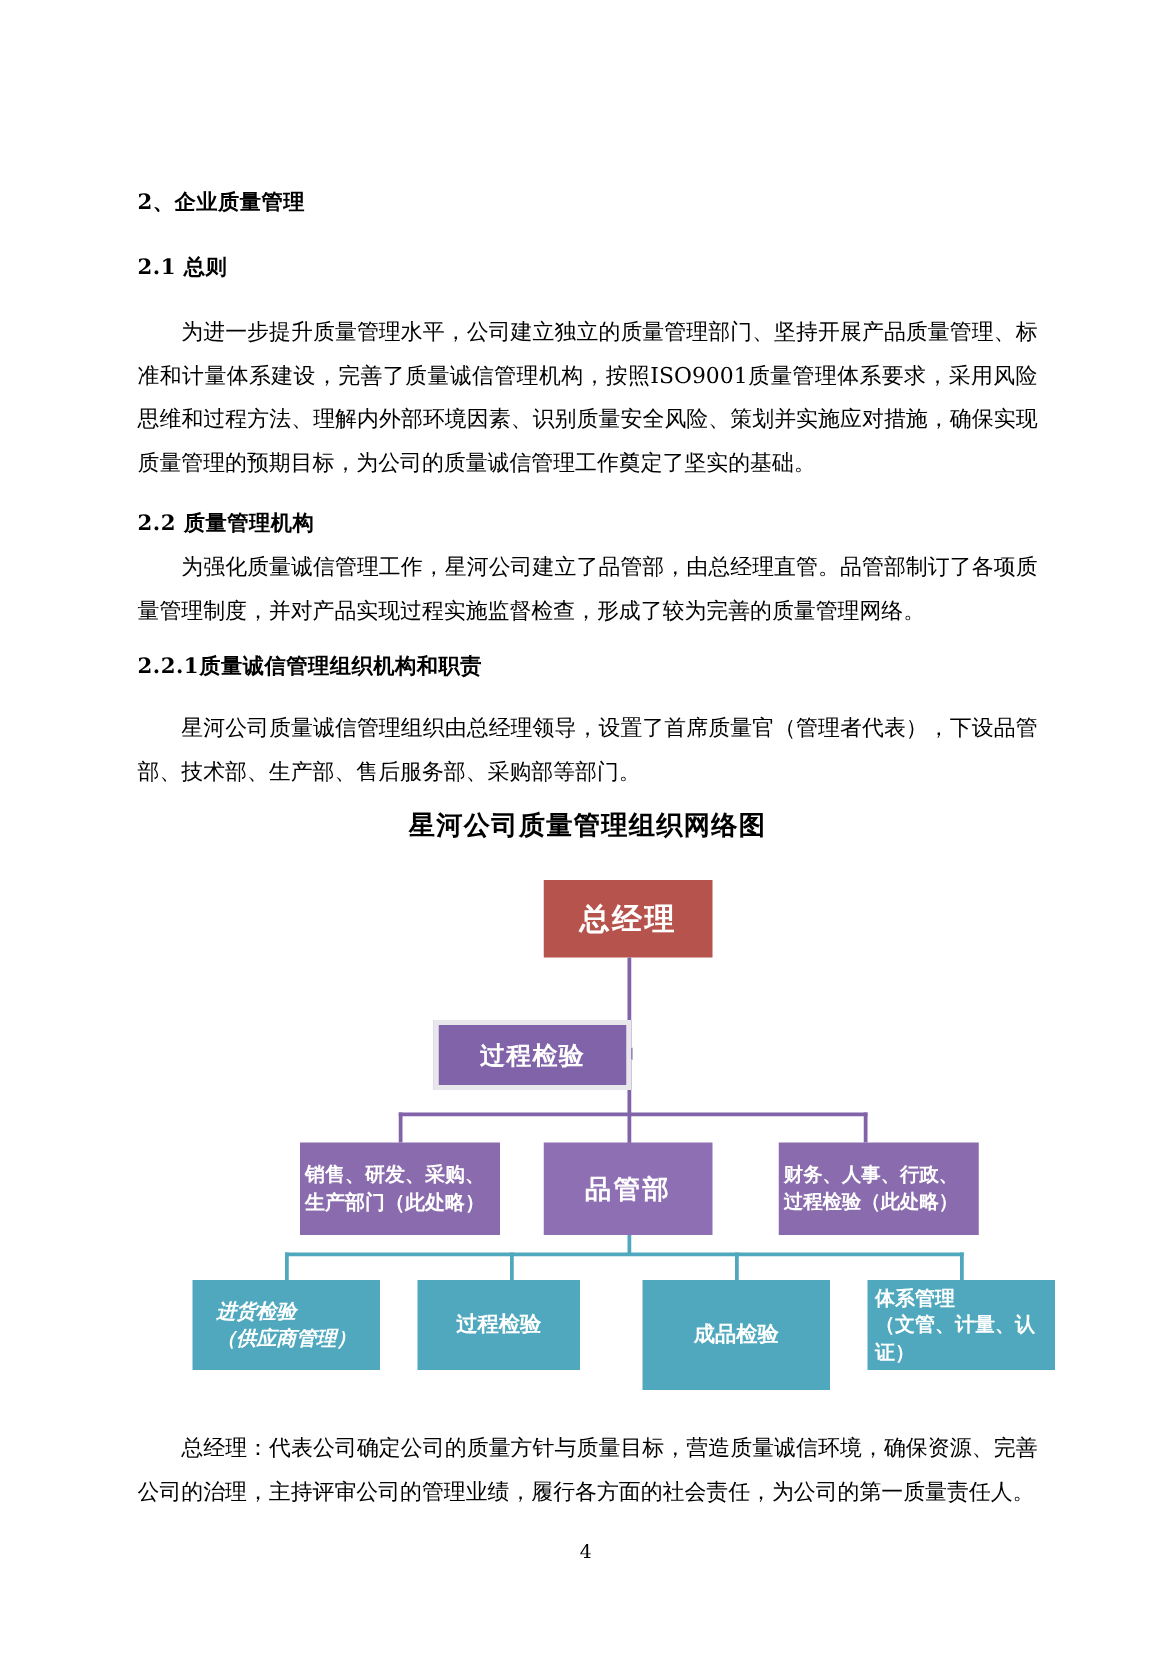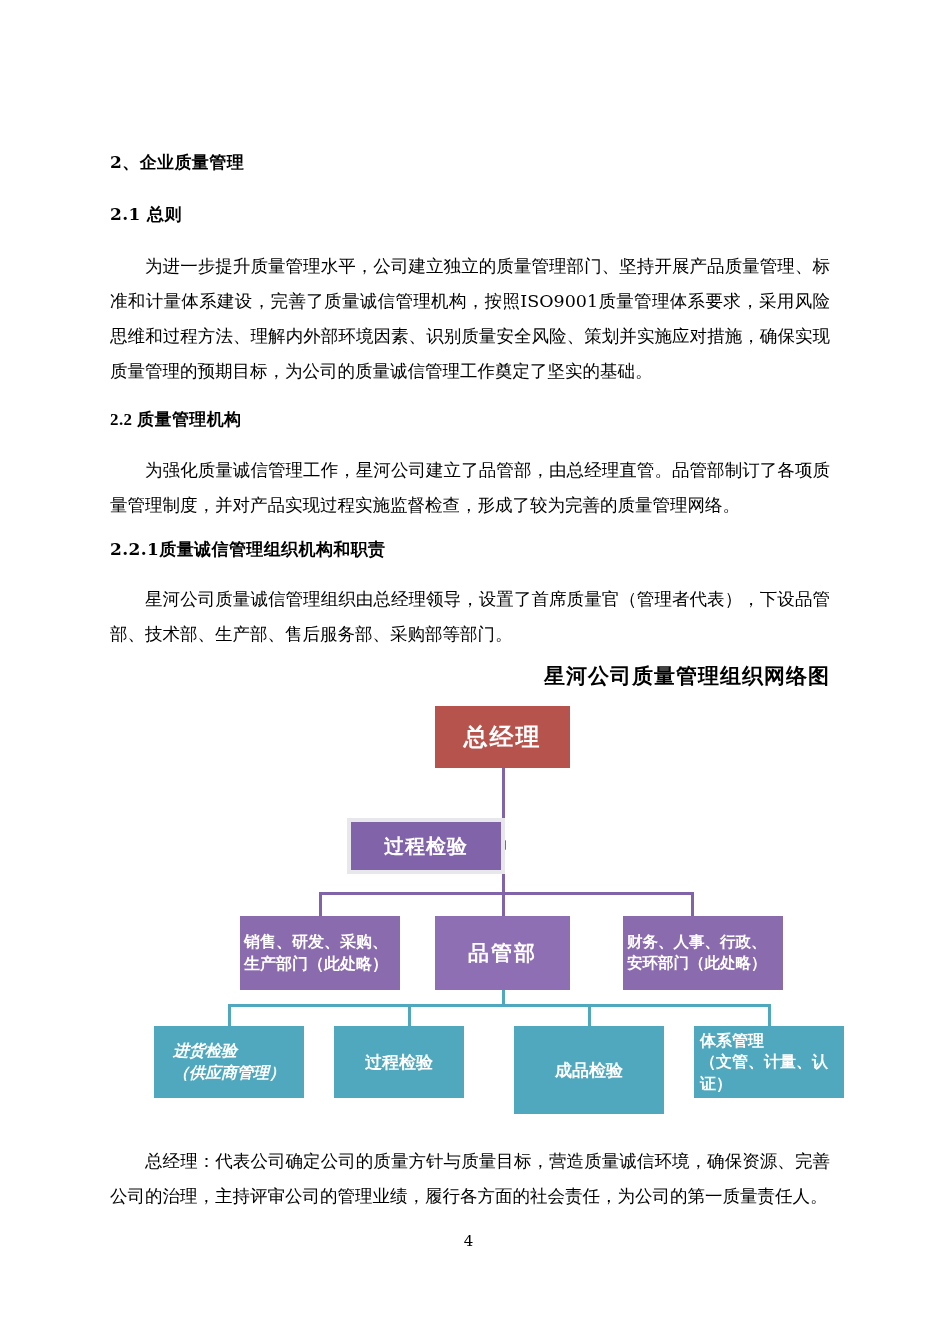--- a/index.html
+++ b/index.html
@@ -56,25 +56,25 @@
   }
 
   
   .chart-wrap {
     position: relative;
     width: 720px;
     margin-top: 6px;
     margin-bottom: 10px;
   }
   .chart-title {
-    text-align: right;
+    text-align: center;
     font-weight: bold;
     font-size: 21px;
     letter-spacing: 1px;
-    margin-bottom: 16px;
+    margin-bottom: 30px;
   }
   .chart-canvas {
     position: relative;
     width: 720px;
     height: 420px;
   }
   .node {
     position: absolute;
     box-sizing: border-box;
     display: flex;
@@ -168,21 +168,21 @@
 
 <div class="page">
   <div class="content">
 
     <div class="h-bold sec-title">2、企业质量管理</div>
 
     <div class="h-bold sub-title">2.1  总则</div>
 
     <p class="para">为进一步提升质量管理水平，公司建立独立的质量管理部门、坚持开展产品质量管理、标准和计量体系建设，完善了质量诚信管理机构，按照ISO9001质量管理体系要求，采用风险思维和过程方法、理解内外部环境因素、识别质量安全风险、策划并实施应对措施，确保实现质量管理的预期目标，为公司的质量诚信管理工作奠定了坚实的基础。</p>
 
-    <div class="h-bold sub-title" style="margin-top:18px;margin-bottom:20px;font-family:Liberation Serif, serif;">2.2  质量管理机构</div>
+    <div class="h-bold sub-title" style="margin-top:18px;margin-bottom:4px;">2.2  质量管理机构</div>
 
     <p class="para">为强化质量诚信管理工作，星河公司建立了品管部，由总经理直管。品管部制订了各项质量管理制度，并对产品实现过程实施监督检查，形成了较为完善的质量管理网络。</p>
 
     <div class="h-bold sub-title" style="margin-bottom:20px;">2.2.1质量诚信管理组织机构和职责</div>
 
     <p class="para para-tight">星河公司质量诚信管理组织由总经理领导，设置了首席质量官（管理者代表），下设品管部、技术部、生产部、售后服务部、采购部等部门。</p>
 
     <div class="chart-wrap">
       <div class="chart-title">星河公司质量管理组织网络图</div>
 
@@ -206,21 +206,21 @@
         <div class="line-teal" style="left:658px; top:298px; width:3px; height:22px;"></div>
 
         <div class="node node-ceo">总经理</div>
 
         <div class="node node-cqo">过程检验</div>
 
         <div class="node node-left">销售、研发、采购、生产部门（此处略）</div>
 
         <div class="node node-qc">品管部</div>
 
-        <div class="node node-right">财务、人事、行政、安环部门（此处略）</div>
+        <div class="node node-right">财务、人事、行政、过程检验（此处略）</div>
 
         <div class="node node-b1">
           <div>
             <div>进货检验</div>
             <div>（供应商管理）</div>
           </div>
         </div>
 
         <div class="node node-b2">过程检验</div>
 

